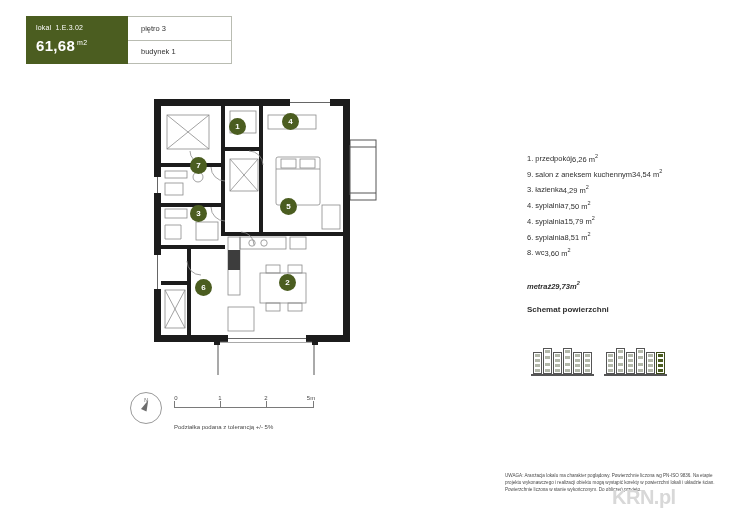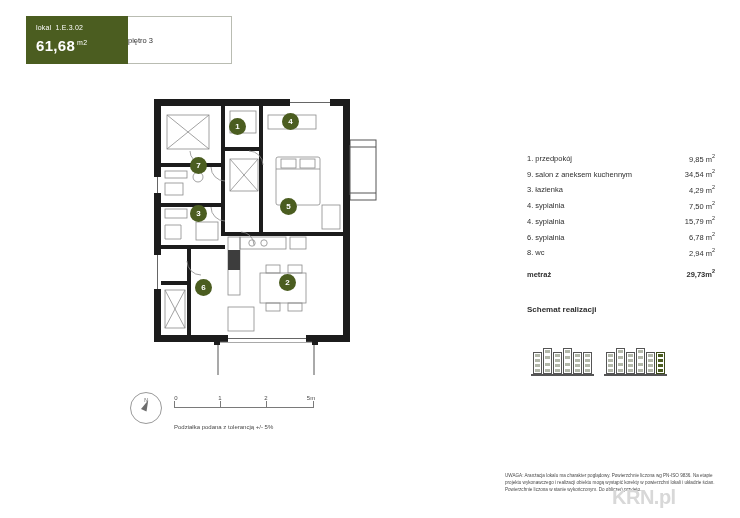--- a/index.html
+++ b/index.html
@@ -64,48 +64,48 @@
     width: 104px;
     display: flex;
     flex-direction: column;
   }
   .hdr-cell {
     flex: 1;
     border: 1px solid #b9bcb2;
     border-left: none;
     display: flex;
     align-items: center;
-    padding-left: 0;
+    padding-left: 13px;
     font-size: 7.5px;
     color: #333;
     box-sizing: border-box;
   }
   .hdr-cell + .hdr-cell { border-top: none; }
 
   
   .legend {
     position: absolute;
     left: 527px;
     top: 150px;
     width: 188px;
     font-size: 7.5px;
     color: #2f2f2f;
   }
   .legend .row {
     display: flex;
-    justify-content: space-between;
     align-items: baseline;
     padding: 2.6px 0;
   }
   .legend .row .nm { white-space: nowrap; }
   .legend .row .vl { white-space: nowrap; text-align: right; }
   .legend .row sup { font-size: 5.5px; vertical-align: super; }
   .legend .total {
     font-weight: bold;
-    margin-top: 6px;
+    margin-top: 18px;
+    font-style: italic;
   }
 
   .schemat-title {
     position: absolute;
     left: 527px;
     top: 305px;
     font-size: 8px;
     font-weight: bold;
     color: #2f2f2f;
   }
@@ -280,20 +280,21 @@
     <div class="hdr-left">
       <div class="lbl">
         <span>lokal</span><b>1.E.3.02</b>
       </div>
       <div class="area">
         <span>61,68</span><sup><span>m</span><span>2</span></sup>
       </div>
     </div>
     <div class="hdr-right">
       <div class="hdr-cell">piętro 3</div>
+      <div class="hdr-cell">budynek 1</div>
     </div>
   </div>
 
   <div class="plan">
     <svg width="250" height="290" viewBox="0 0 250 290">
 
       <g fill="#1c1c1c">
 
         <rect x="14" y="14" width="196" height="7"></rect>
 
@@ -445,53 +446,53 @@
         <div class="lab" style="left:92px;">2</div>
         <div class="lab" style="left:137px;">5m</div>
       </div>
     </div>
     <div class="scalenote">Podziałka podana z tolerancją +/- 5%</div>
   </div>
 
   <div class="legend">
     <div class="row">
       <span class="nm">1. przedpokój</span>
-      <span class="vl"><span>9,85</span> <span>m</span><sup>2</sup></span>
+      <span class="vl"><span>6,26</span> <span>m</span><sup>2</sup></span>
     </div>
     <div class="row">
       <span class="nm">9. salon z aneksem kuchennym</span>
       <span class="vl"><span>34,54</span> <span>m</span><sup>2</sup></span>
     </div>
     <div class="row">
       <span class="nm">3. łazienka</span>
       <span class="vl"><span>4,29</span> <span>m</span><sup>2</sup></span>
     </div>
     <div class="row">
       <span class="nm">4. sypialnia</span>
       <span class="vl"><span>7,50</span> <span>m</span><sup>2</sup></span>
     </div>
     <div class="row">
       <span class="nm">4. sypialnia</span>
       <span class="vl"><span>15,79</span> <span>m</span><sup>2</sup></span>
     </div>
     <div class="row">
       <span class="nm">6. sypialnia</span>
-      <span class="vl"><span>6,78</span> <span>m</span><sup>2</sup></span>
+      <span class="vl"><span>8,51</span> <span>m</span><sup>2</sup></span>
     </div>
     <div class="row">
       <span class="nm">8. wc</span>
-      <span class="vl"><span>2,94</span> <span>m</span><sup>2</sup></span>
+      <span class="vl"><span>3,60</span> <span>m</span><sup>2</sup></span>
     </div>
     <div class="row total">
       <span class="nm">metraż</span>
       <span class="vl"><span>29,73m</span><sup>2</sup></span>
     </div>
   </div>
 
-  <div class="schemat-title">Schemat realizacji</div>
+  <div class="schemat-title">Schemat powierzchni</div>
   <div class="schemat">
     <div class="bld">
       <div class="bld-base"></div>
       <div class="col">
           <i></i>
           <i></i>
           <i></i>
           <i></i>
         </div>
       <div class="col tall">

